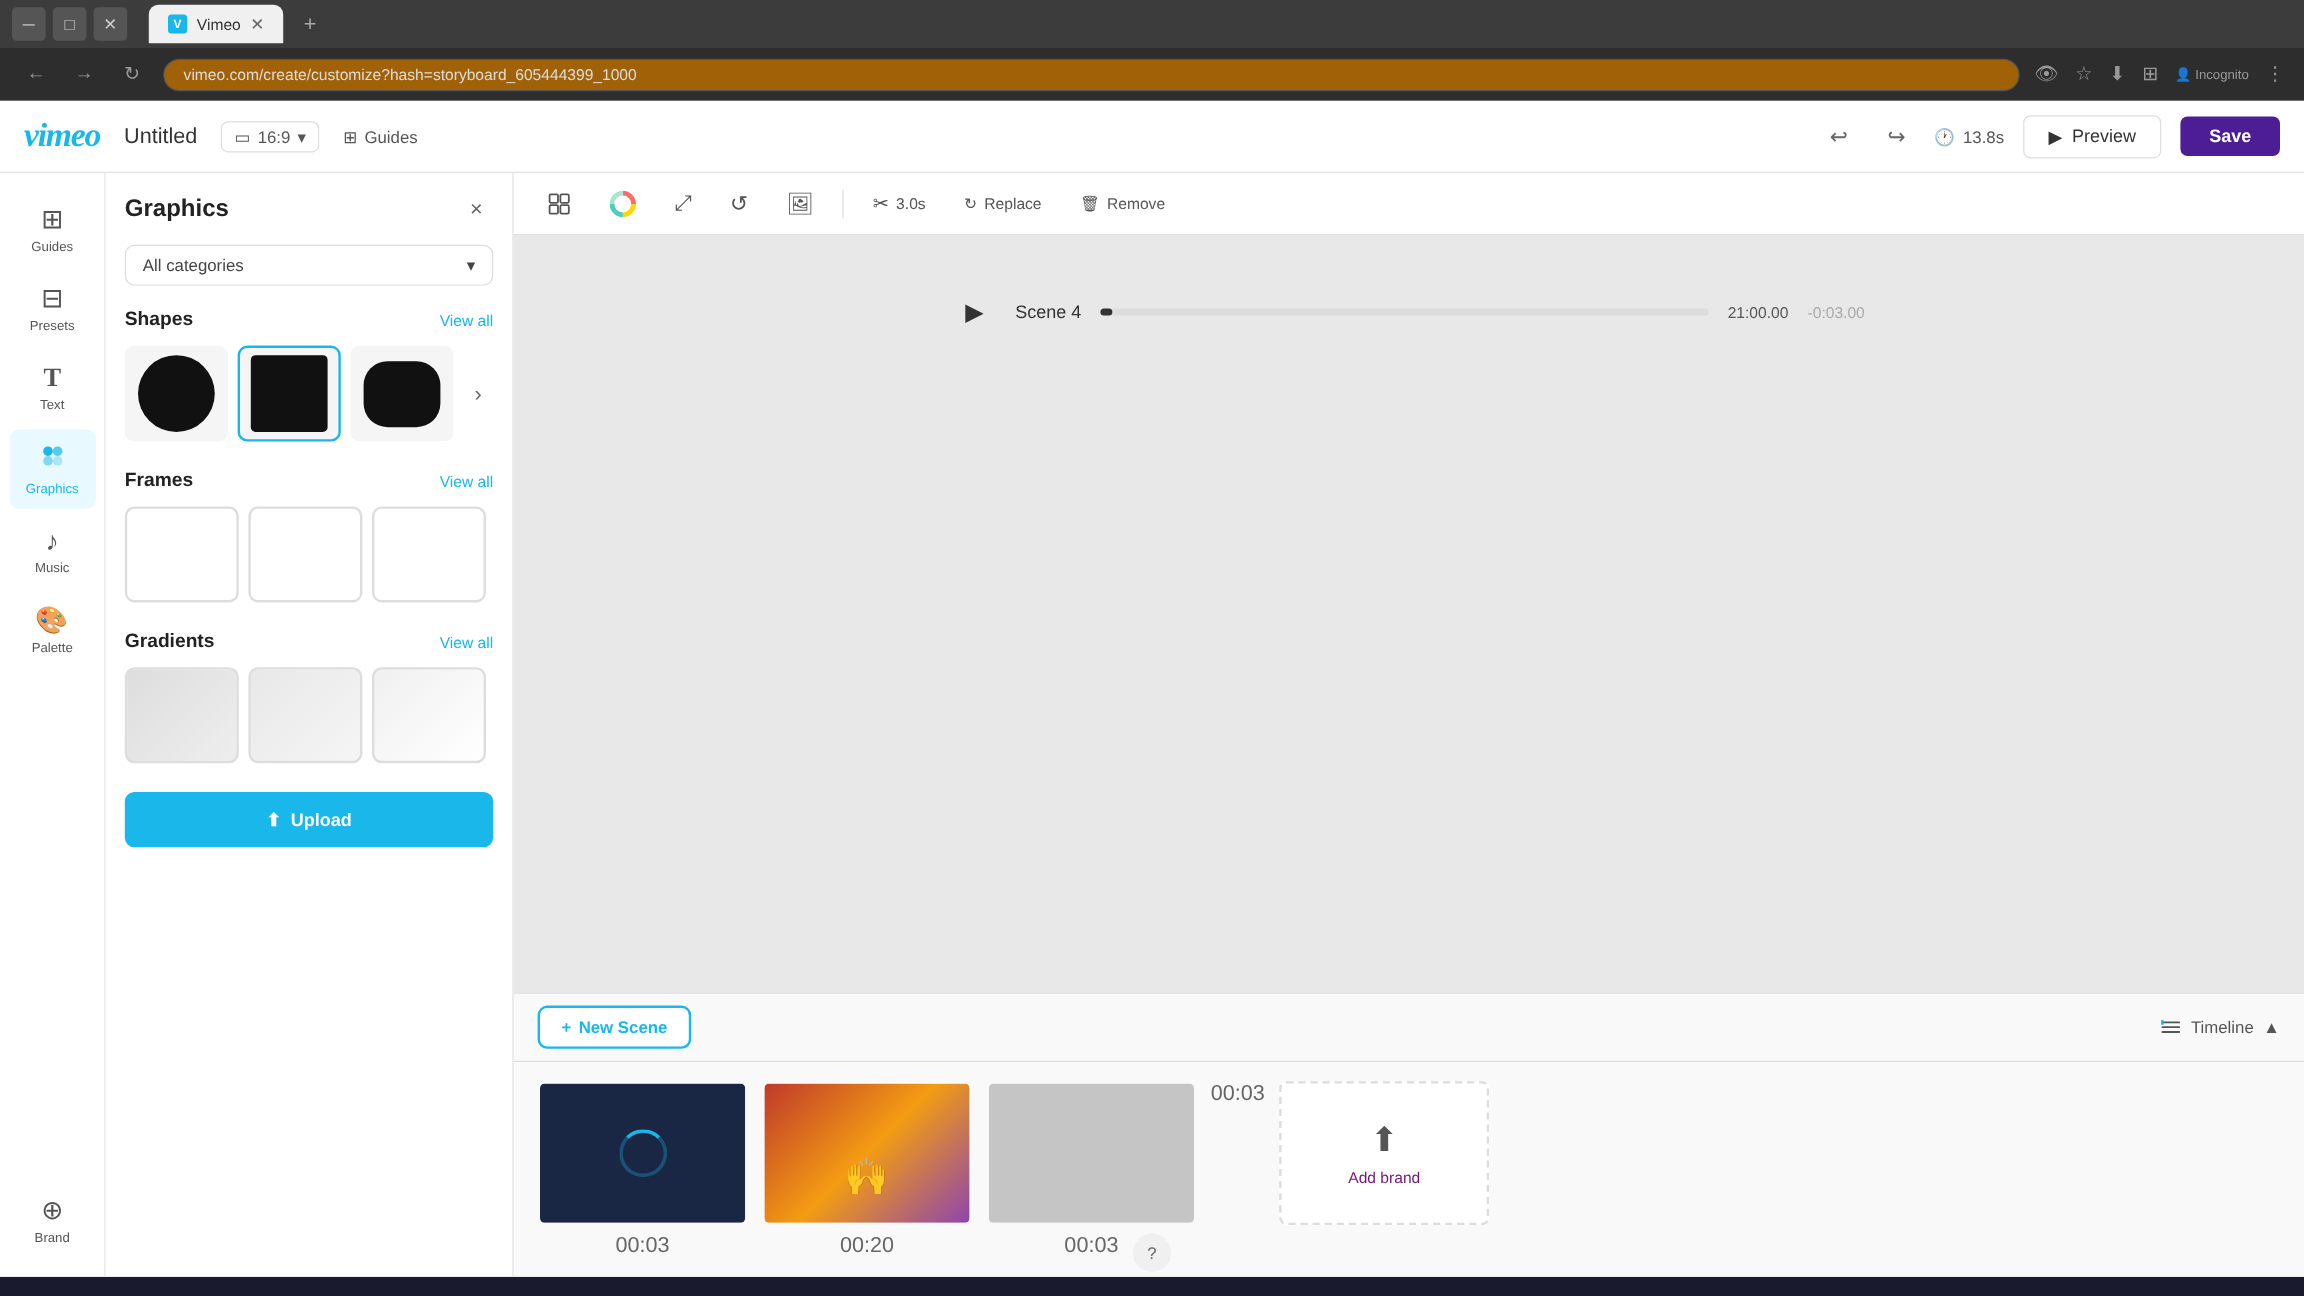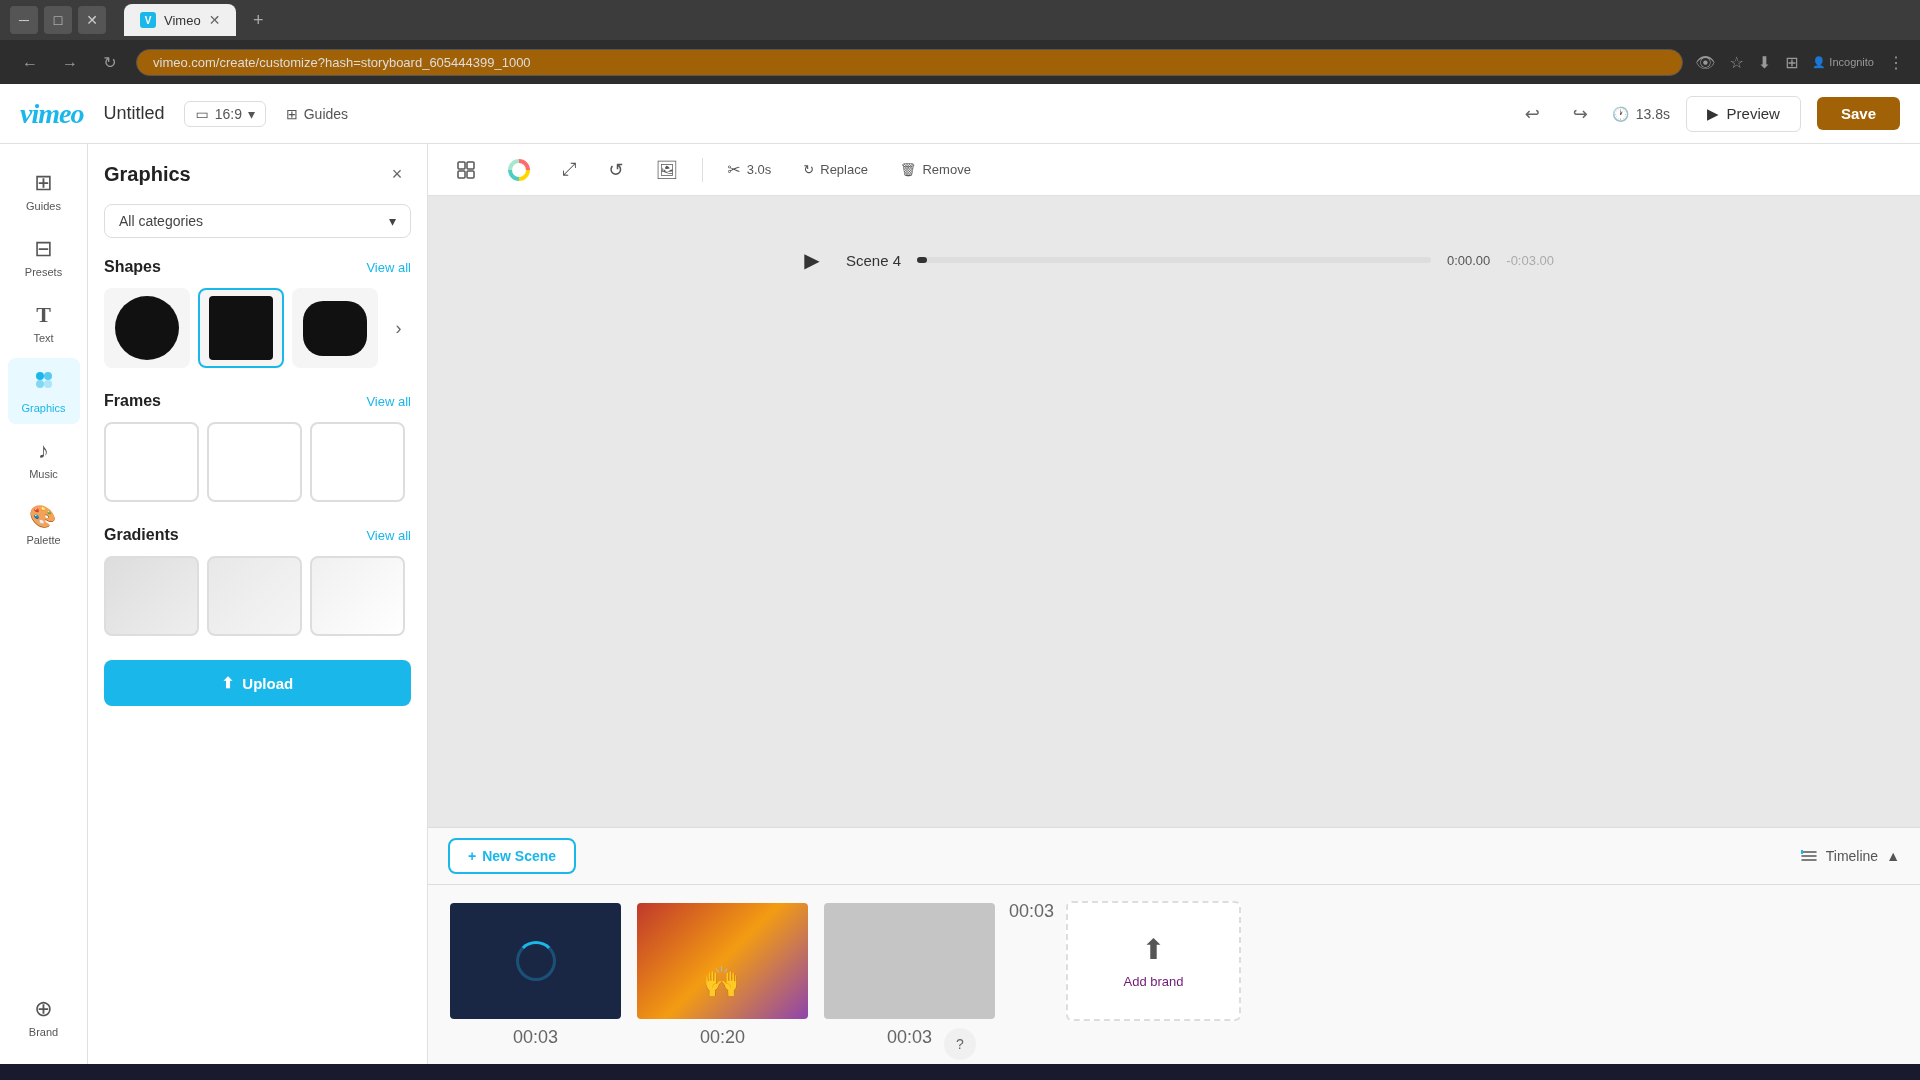--- a/index.html
+++ b/index.html
@@ -177,21 +177,21 @@
       gap: 8px;
       background: white;
       border: 1px solid #ddd;
       border-radius: 6px;
       padding: 8px 20px;
       font-size: 15px;
       color: #333;
       cursor: pointer;
     }
     .save-btn {
-      background: #a16207;
+      background: #4c1d95;
       color: white;
       border: none;
       border-radius: 6px;
       padding: 8px 24px;
       font-size: 15px;
       font-weight: 600;
       cursor: pointer;
     }
     .undo-btn, .redo-btn {
       width: 32px;
@@ -873,21 +873,21 @@
       </div>
 
       <div class="canvas-main">
 
         <div class="canvas-controls" style="width:760px;">
           <div class="play-btn">▶</div>
           <span class="scene-label">Scene 4</span>
           <div class="progress-bar">
             <div class="progress-fill"></div>
           </div>
-          <span class="time-display">0:00.00</span>
+          <span class="time-display">21:00.00</span>
           <span class="time-total">-0:03.00</span>
         </div>
       </div>
 
       <div class="timeline-section">
         <div class="timeline-header">
           <div class="timeline-controls">
             <button class="new-scene-btn">
               <span>+</span>
               <span>New Scene</span>

